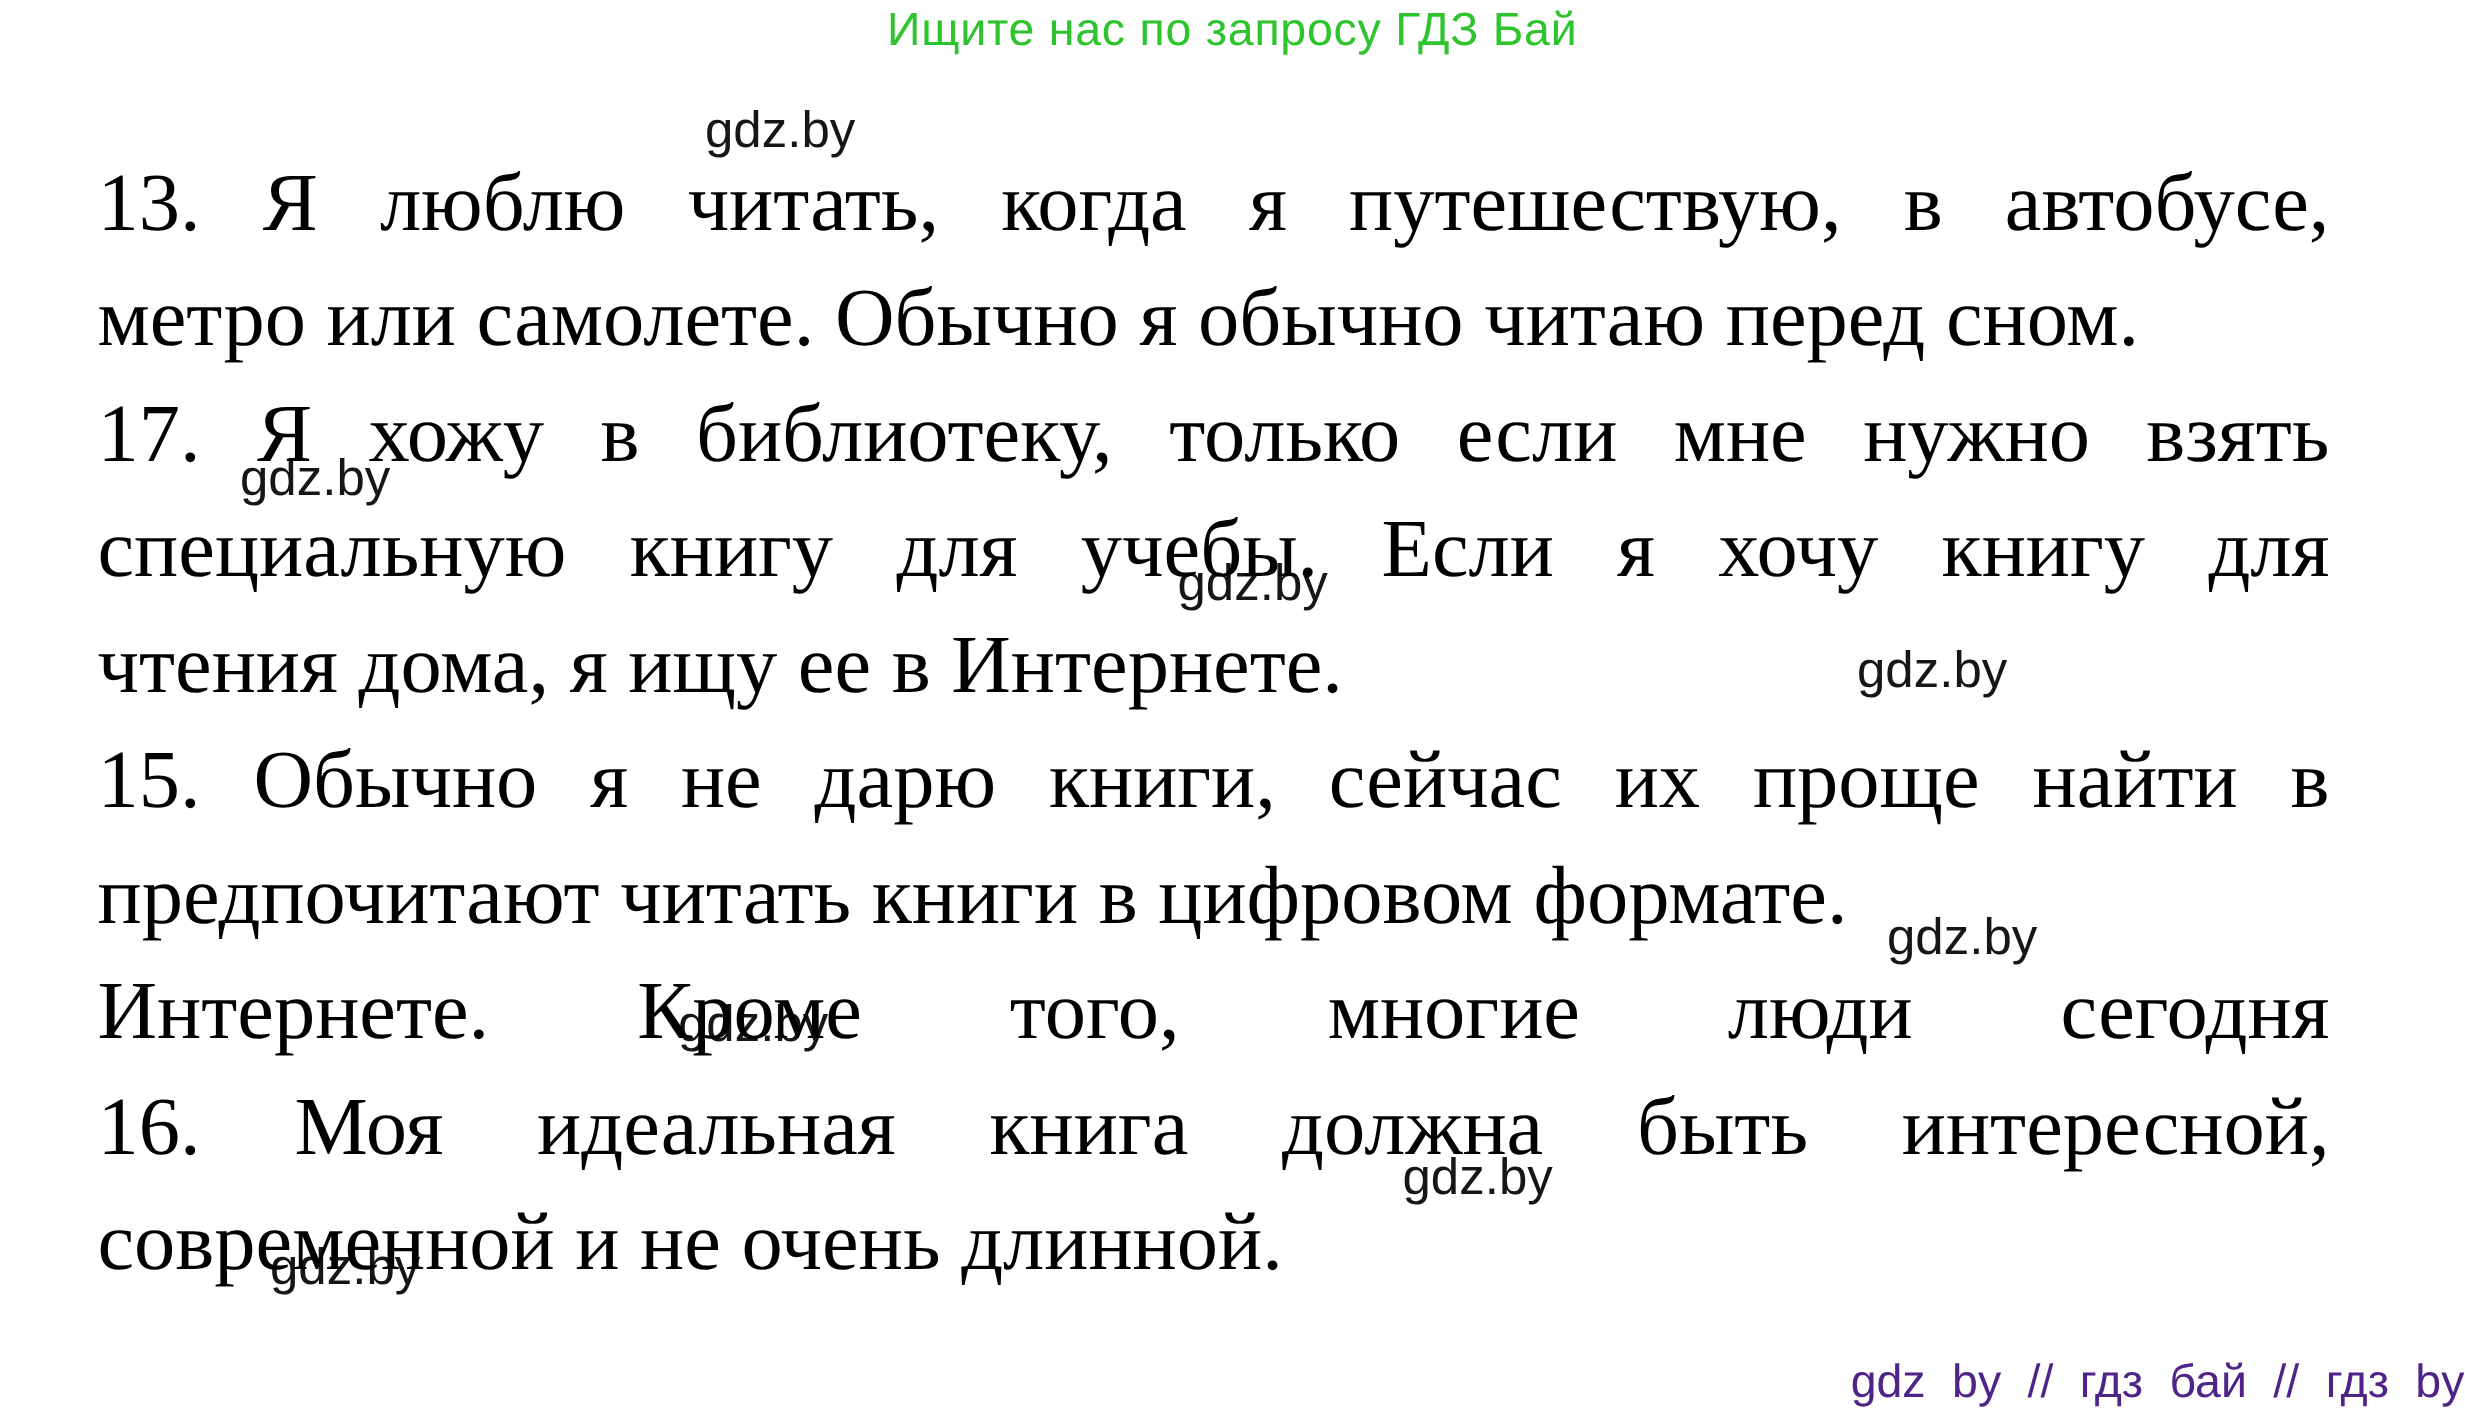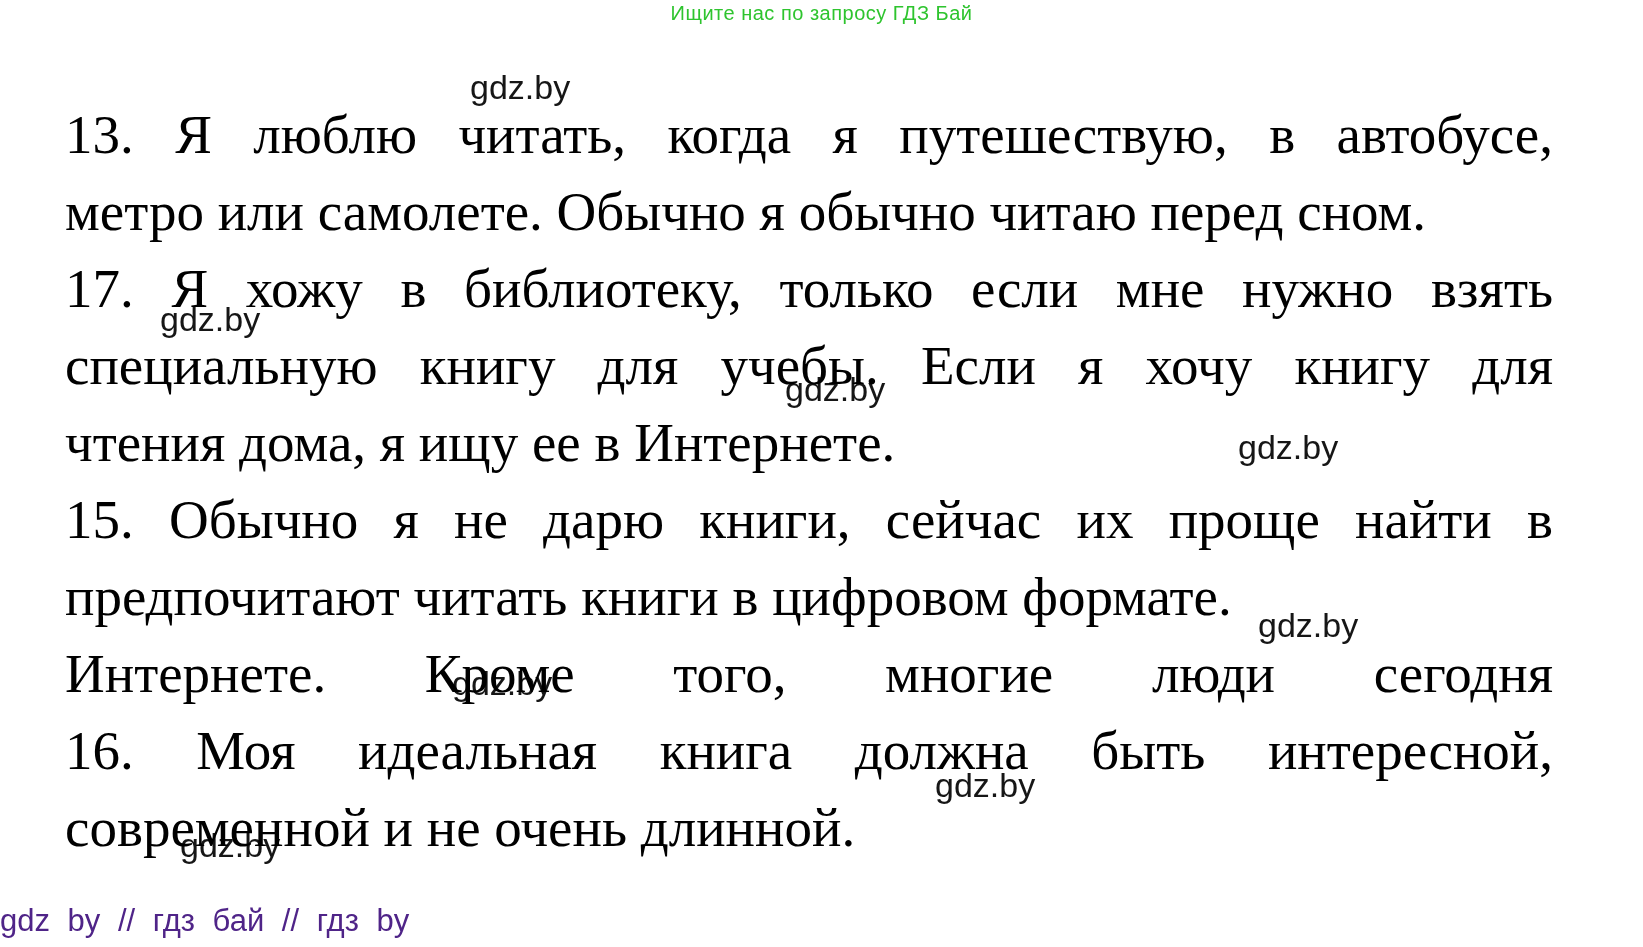--- a/index.html
+++ b/index.html
@@ -16,21 +16,21 @@
     font-family: "Liberation Serif", serif;
   }
   
   .promo-banner {
     position: absolute;
     top: 2px;
     left: 0;
     width: 100%;
     text-align: center;
     font-family: "Liberation Sans", sans-serif;
-    font-size: 20px;
+    font-size: 31px;
     font-weight: 400;
     color: #2ec42e; 
     letter-spacing: 0.5px;
   }
   
   .content {
     position: absolute;
     top: 96px;
     left: 65px;
     width: 1488px;
@@ -64,21 +64,21 @@
   .wm5 { left: 1258px; top: 606px; }
   .wm6 { left: 452px;  top: 664px; }
   .wm7 { left: 935px;  top: 766px; }
   .wm8 { left: 180px;  top: 826px; }
   
   .footer-watermark {
     position: absolute;
     top: 903px;
     left: 0;
     width: 100%;
-    text-align: left;
+    text-align: right;
     font-family: "Liberation Sans", sans-serif;
     font-size: 31px;
     color: #4f2488; 
     word-spacing: 9px;
   }
 </style>
 </head>
 <body>
 
 <div class="page">

